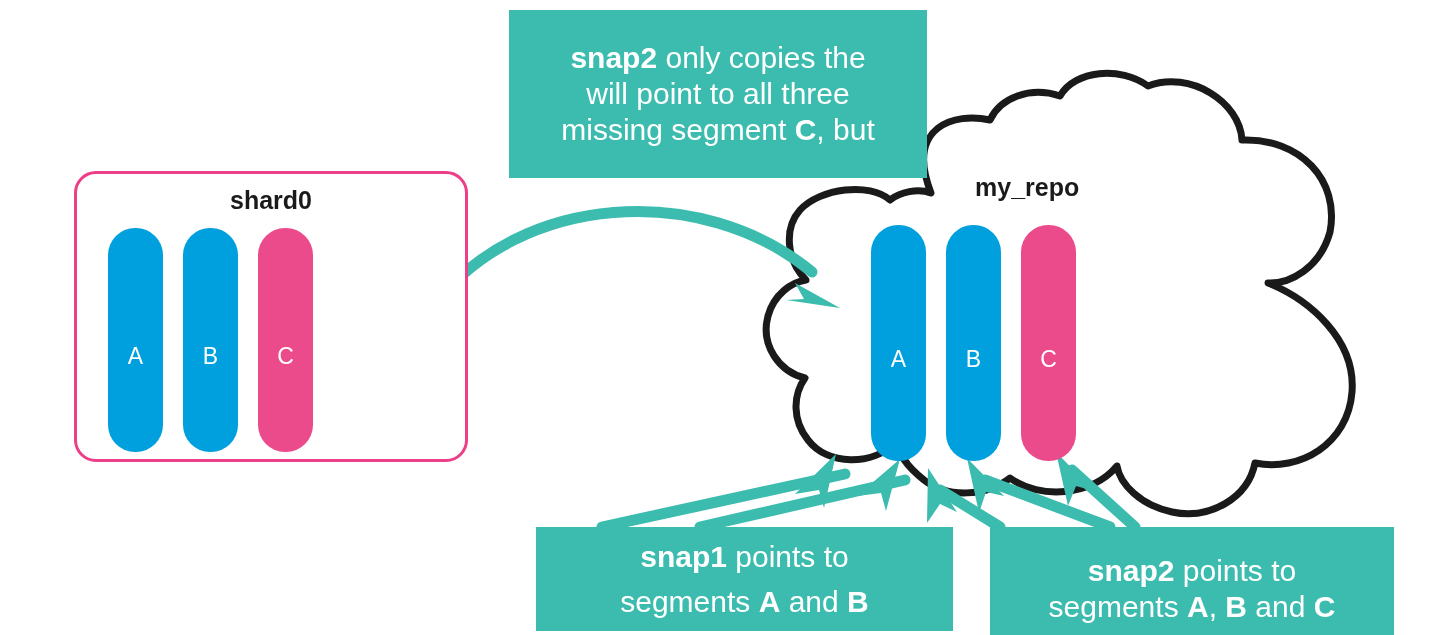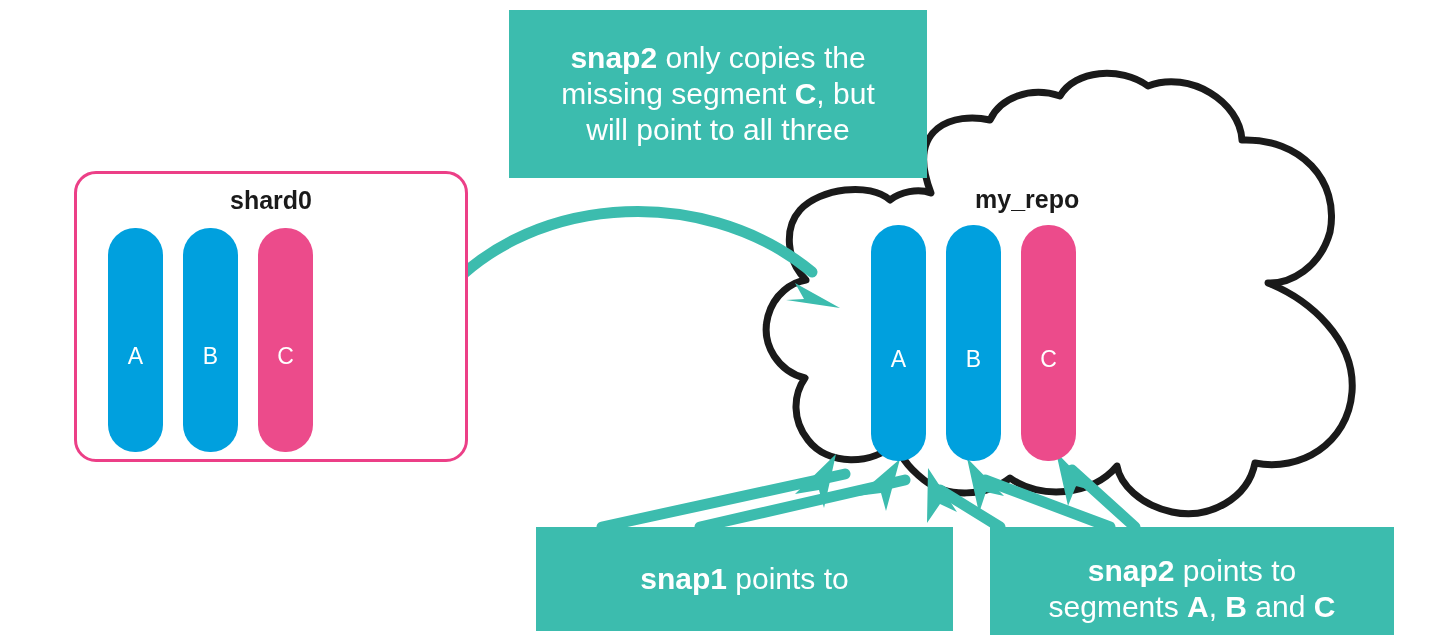--- a/index.html
+++ b/index.html
@@ -76,21 +76,20 @@
   .cloud-seg .seg-label { position: relative; top: 16px; }
 
   
   .cloud-title {
     position: absolute;
     left: 975px;
     top: 173px;
     font-size: 25px;
     font-weight: bold;
     color: #1a1a1a;
-    margin-top: 12px;
   }
 
   
   .callout {
     position: absolute;
     background: #3cbcae;
     color: #ffffff;
     text-align: center;
     font-size: 29px;
     line-height: 1.2;
@@ -203,26 +202,27 @@
   </div>
   <div class="segment seg-blue cloud-seg c1">
     <span class="seg-label">B</span>
   </div>
   <div class="segment seg-pink cloud-seg c2">
     <span class="seg-label">C</span>
   </div>
 
   <div class="callout" id="callout-top">
       <div><b>snap2</b><span> only copies the</span></div>
+      <div><span>will point to all three</span></div>
       <div><span>missing segment </span><b>C</b><span>, but</span></div>
-      <div><span>will point to all three</span></div>
     </div>
 
   <div class="callout" id="callout-snap1">
       <div><b>snap1</b><span> points to</span></div>
+      <div><span>segments </span><b>A</b><span> and </span><b>B</b></div>
     </div>
 
   <div class="callout" id="callout-snap2">
       <div><b>snap2</b><span> points to</span></div>
       <div><span>segments </span><b>A</b><span>, </span><b>B</b><span> and </span><b>C</b></div>
     </div>
 
 </div>
 
 </body></html>

